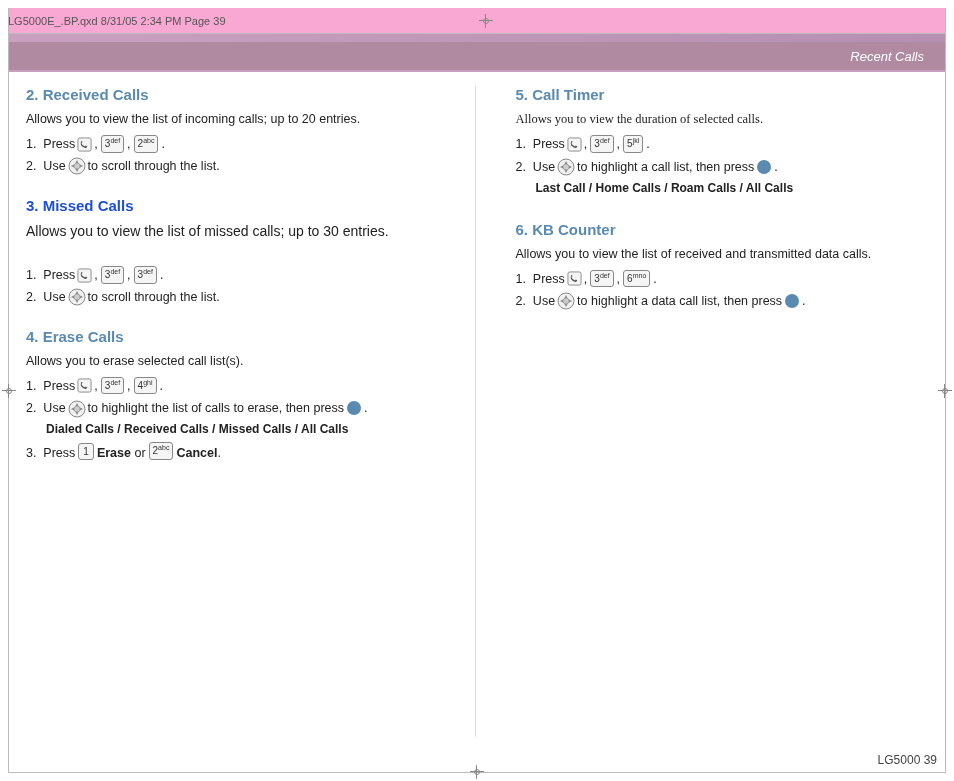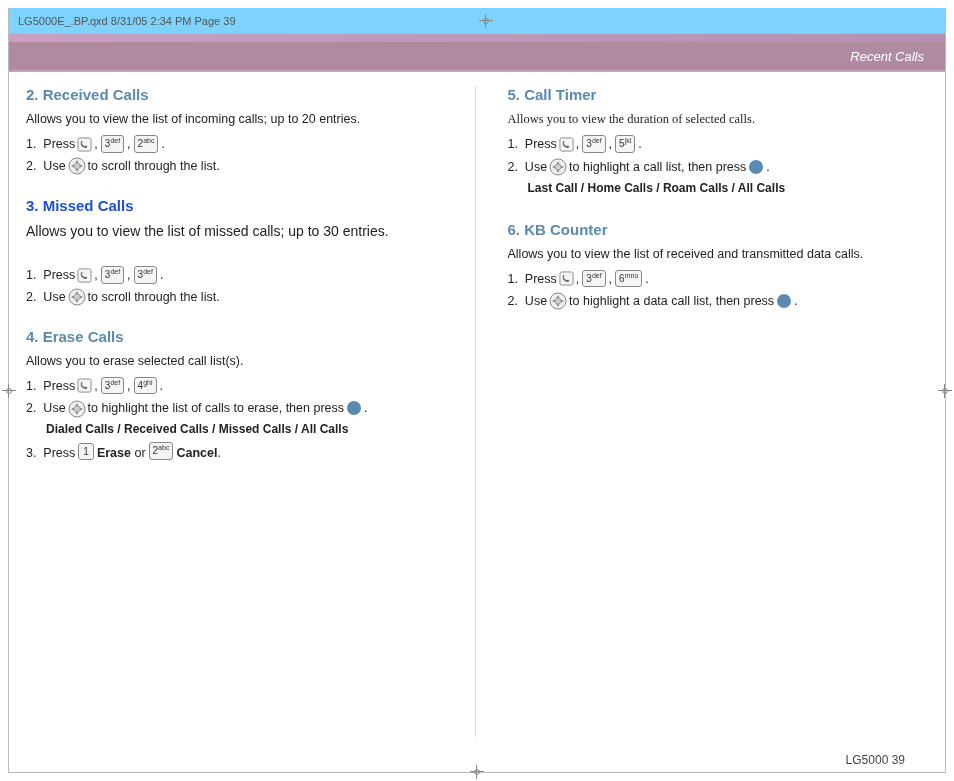--- a/index.html
+++ b/index.html
@@ -13,22 +13,22 @@
       color: #222;
       position: relative;
       overflow: hidden;
     }
   </style>
 </head>
 <body>
 
 <div style="
   position:absolute; top:8px; left:8px; right:8px; height:26px;
-  background:#7dd3fc; border-bottom:1px solid #bbb;
-  display:flex; align-items:center; padding-left:10px;
+  background:#f9a8d4; border-bottom:1px solid #bbb;
+  display:flex; align-items:center; 
   font-size:11px; color:#555;
 ">
   <span>LG5000E_.BP.qxd   8/31/05   2:34 PM   Page 39</span>
 
   <div style="position:absolute; right:48%; top:0; width:20px; height:26px; display:flex; align-items:center; justify-content:center;">
     <div style="position:relative; width:14px; height:14px;">
       <div style="position:absolute; left:6px; top:0; width:1px; height:14px; background:#888;"></div>
       <div style="position:absolute; top:6px; left:0; height:1px; width:14px; background:#888;"></div>
       <div style="position:absolute; left:4px; top:4px; width:6px; height:6px; border:1px solid #888; border-radius:50%;"></div>
     </div>
@@ -90,21 +90,21 @@
   position:absolute; bottom:2px; left:50%; transform:translateX(-50%);
   width:14px; height:14px;
 ">
   <div style="position:absolute; left:6px; top:0; width:1px; height:14px; background:#888;"></div>
   <div style="position:absolute; top:6px; left:0; height:1px; width:14px; background:#888;"></div>
   <div style="position:absolute; left:4px; top:4px; width:6px; height:6px; border:1px solid #888; border-radius:50%;"></div>
 </div>
 
 <div style="
   position:absolute; top:76px; left:16px; right:16px; bottom:34px;
-  display:flex; gap:8px;
+  display:flex; gap:16px;
 ">
 
   <div style="flex:1; padding: 10px 20px 10px 10px;">
 
     <div style="margin-bottom:22px;">
       <div style="font-size:15px; font-weight:bold; color:#5a8ab0; margin-bottom:7px;">
         2. Received Calls
       </div>
       <div style="font-size:12.5px; line-height:1.55; margin-bottom:6px;">
         Allows you to view the list of incoming calls; up to 20 entries.
@@ -298,17 +298,17 @@
         <span>.</span>
       </div>
     </div>
 
   </div>
 </div>
 
 <div style="
   position:absolute; bottom:10px; left:8px; right:8px; height:22px;
   display:flex; align-items:center; justify-content:flex-end;
-  padding-right:41px;
+  padding-right:9px;
   font-size:12px; color:#444;
 ">
   <span>LG5000  39</span>
 </div>
 
 </body></html>

